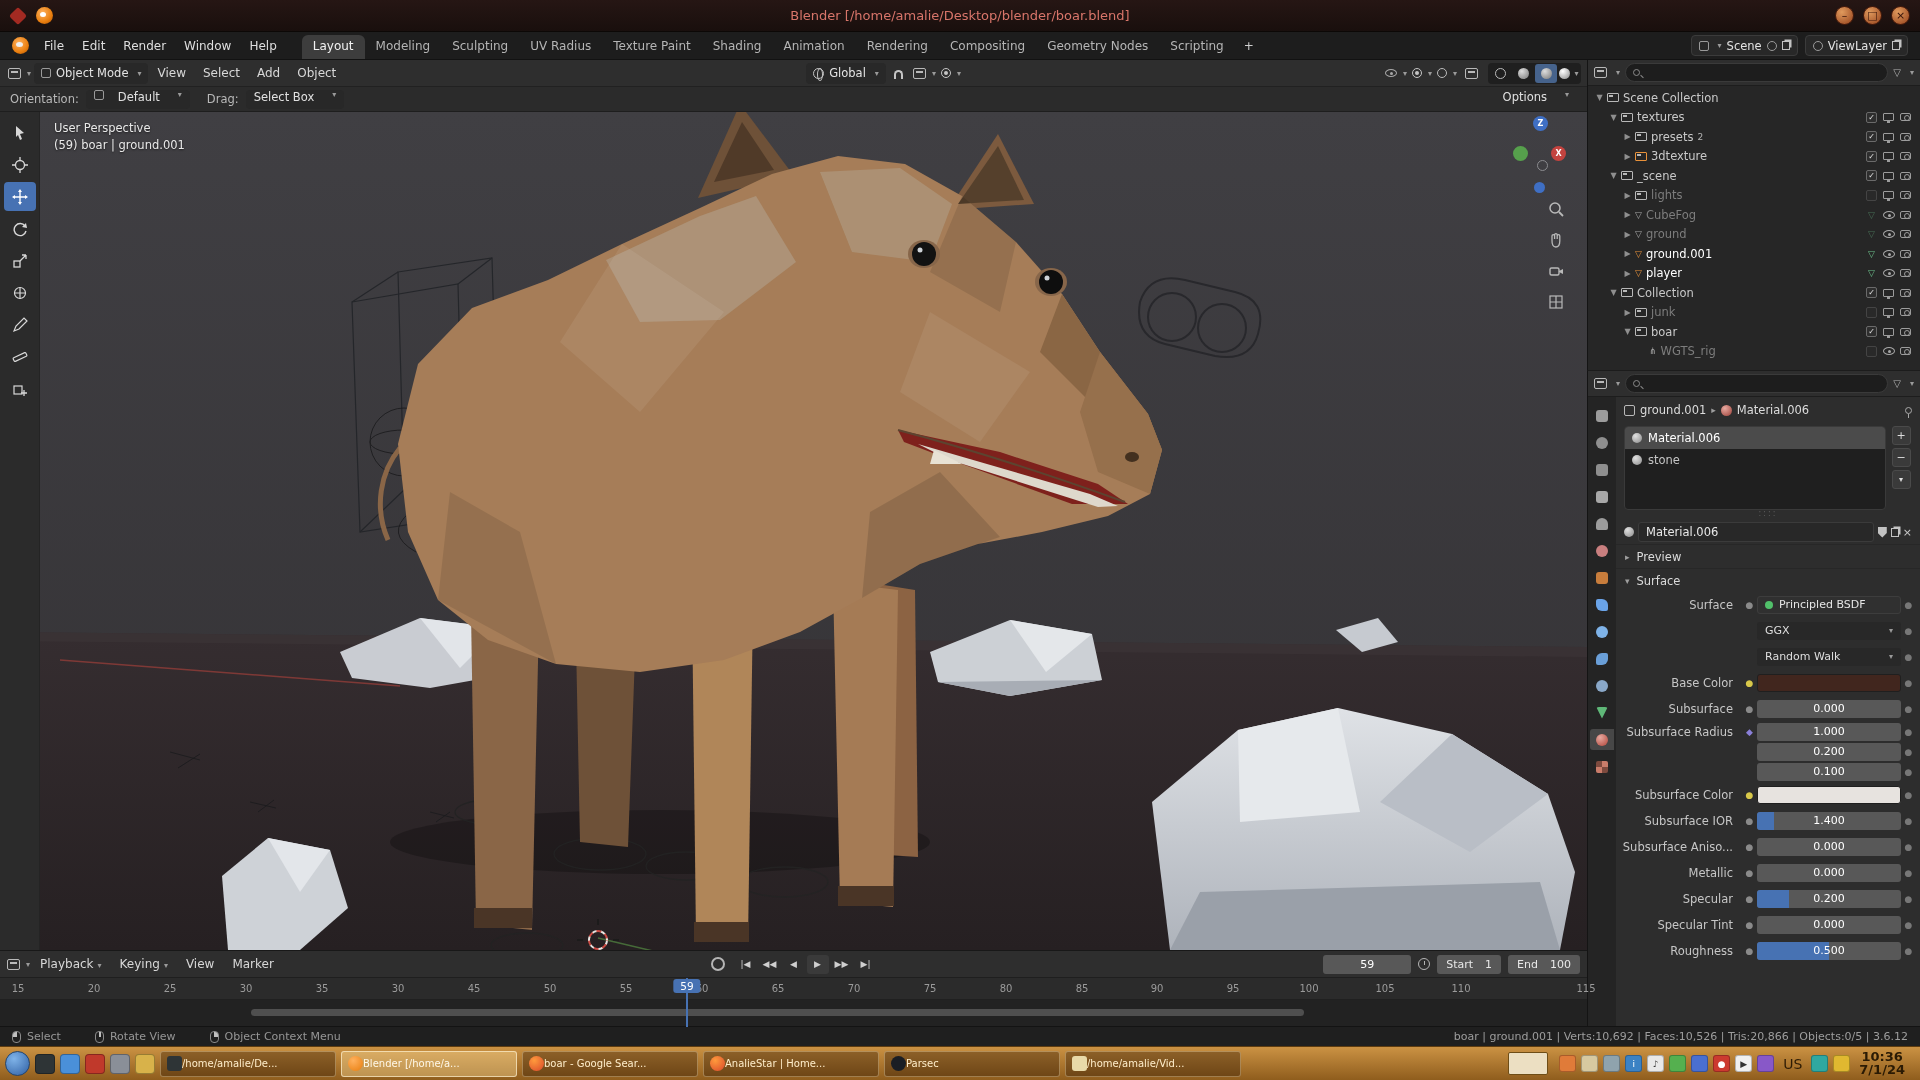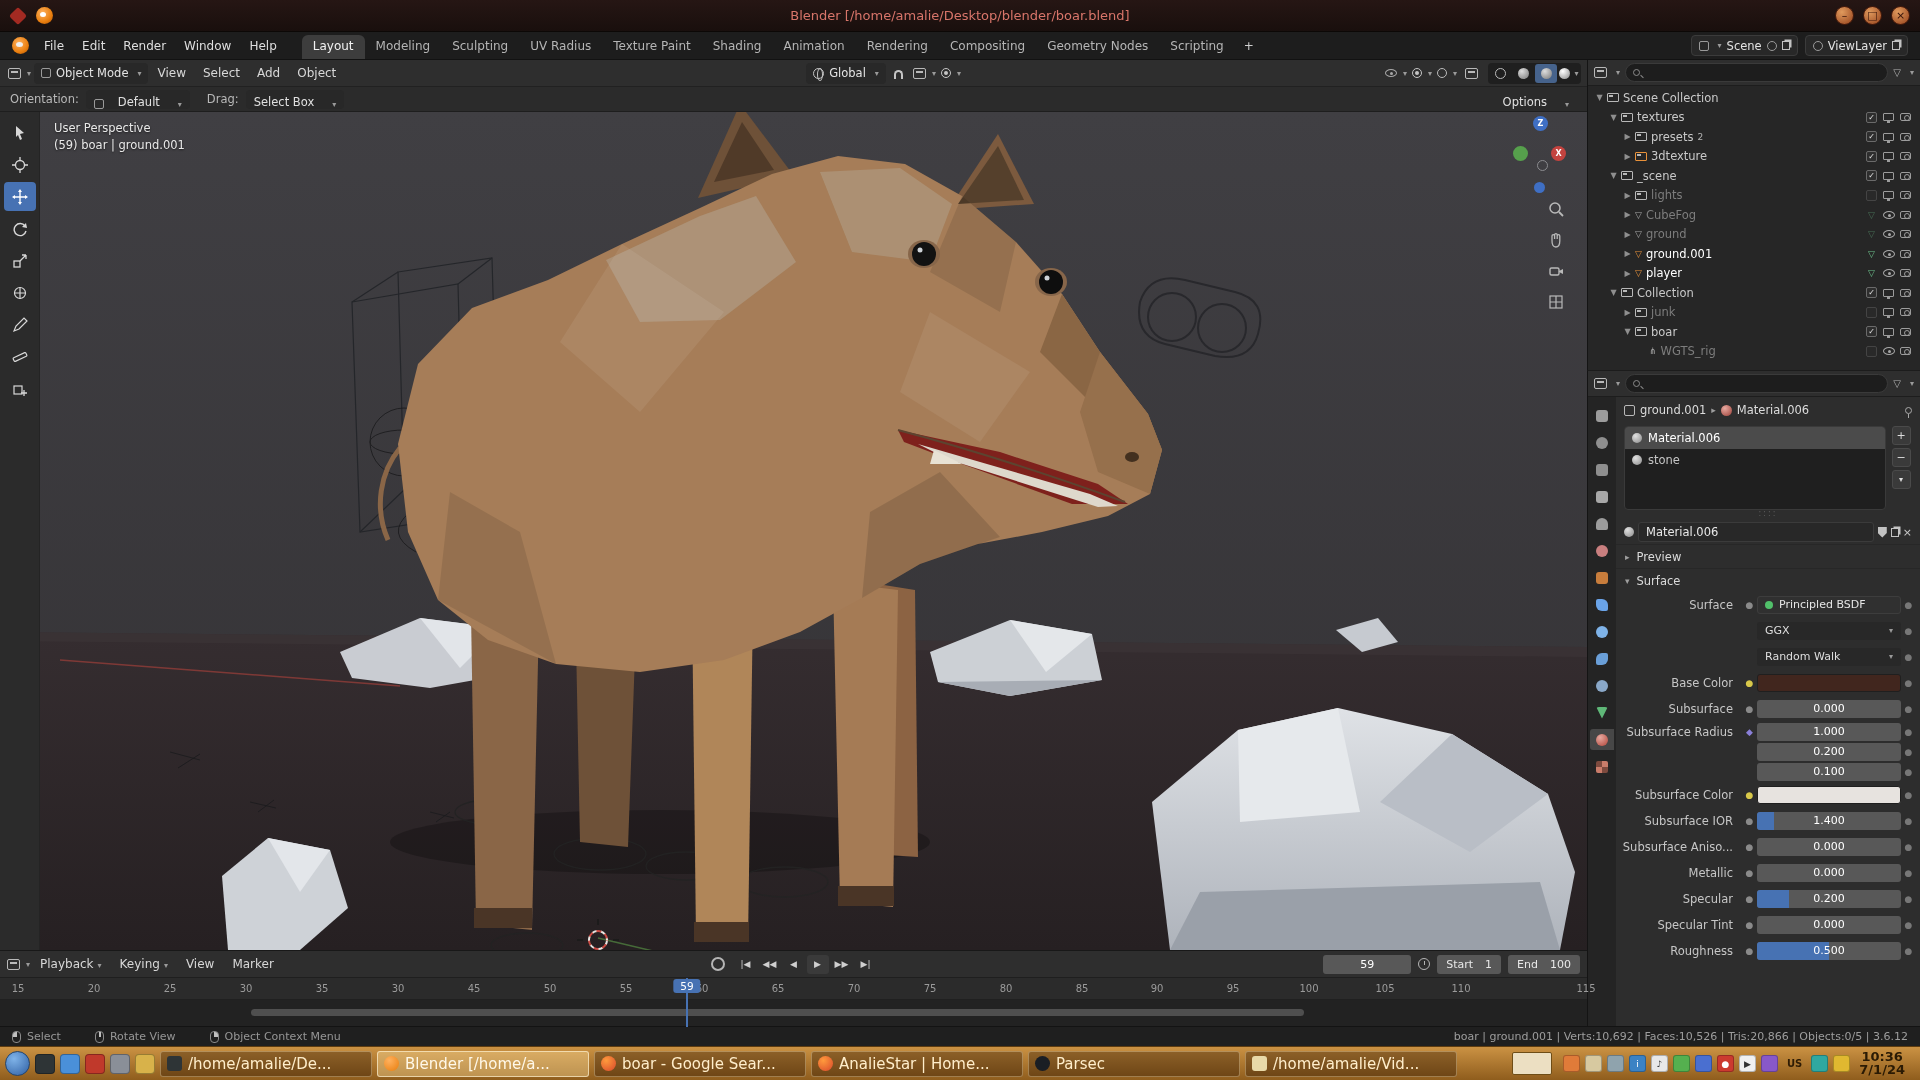--- a/index.html
+++ b/index.html
@@ -38,21 +38,21 @@
 .globe::after{content:"";position:absolute;left:3px;top:-1px;width:4px;height:11px;border:1px solid #c5c5c5;border-radius:50%;}
 .magnet{width:9px;height:9px;border:2px solid #c5c5c5;border-top:none;border-radius:0 0 6px 6px;transform:rotate(180deg);margin-top:2px;}
 .prop-circ{width:10px;height:10px;border:1px solid #c5c5c5;border-radius:50%;position:relative;}
 .prop-circ::after{content:"";position:absolute;left:2px;top:2px;width:4px;height:4px;border-radius:50%;background:#c5c5c5;}
 .sh-group{display:flex;background:#1f1f1f;border-radius:4px;padding:1px;gap:1px;margin-left:4px;}
 .sh-btn{width:22px;height:19px;display:flex;align-items:center;justify-content:center;border-radius:3px;}
 .sh-btn.active{background:#46638c;}
 .sphere{width:11px;height:11px;border-radius:50%;background:radial-gradient(circle at 35% 30%,#ddd,#777);}
 .sphere.wire{background:none;border:1px solid #bbb;}
 .vp-tools{position:absolute;left:0;top:87px;width:1587px;height:25px;background:#2b2b2b;border-bottom:1px solid #1e1e1e;display:flex;align-items:center;padding:0 10px;font-size:11.5px;color:#b9b9b9;gap:7px;}
-.vp-tools .sel{background:#282828;border-radius:4px;height:19px;display:flex;align-items:flex-end;padding:0 8px;color:#e0e0e0;gap:14px;}
+.vp-tools .sel{background:#282828;border-radius:4px;height:19px;display:flex;align-items:flex-start;padding:0 8px;color:#e0e0e0;gap:14px;}
 
 .vp-canvas{position:absolute;left:0;top:112px;width:1587px;height:838px;overflow:hidden;background:#38373b;}
 .toolbar{position:absolute;left:0;top:0;width:40px;height:100%;background:#2b2b2b;display:flex;flex-direction:column;align-items:center;padding-top:6px;gap:3px;border-right:1px solid #242424;z-index:5;}
 .tool-btn{width:32px;height:29px;border-radius:4px;display:flex;align-items:center;justify-content:center;}
 .tool-btn.active{background:#4772b3;}
 .vp-overlay{position:absolute;left:54px;top:8px;color:#e9e9e9;font-size:11.5px;line-height:17px;z-index:4;text-shadow:0 1px 2px rgba(0,0,0,.55);}
 .nav-gizmo{position:absolute;right:16px;top:4px;width:62px;height:62px;z-index:4;}
 .gz-dot{position:absolute;width:15px;height:15px;border-radius:50%;font-size:8px;color:#fff;display:flex;align-items:center;justify-content:center;font-weight:bold;}
 .nav-col{position:absolute;right:22px;top:88px;display:flex;flex-direction:column;gap:13px;z-index:4;}
 .nav-ic{width:18px;height:18px;display:flex;align-items:center;justify-content:center;}
@@ -150,28 +150,28 @@
 .hint{display:flex;align-items:center;}
 .mic{width:9px;height:12px;border:1px solid #8a8a8a;border-radius:4px;position:relative;display:inline-block;margin-right:6px;}
 .mic.l::before{content:"";position:absolute;left:0;top:0;width:4px;height:5px;background:#c0c0c0;border-radius:3px 0 0 0;}
 .mic.m::before{content:"";position:absolute;left:3px;top:0;width:2px;height:5px;background:#c0c0c0;}
 .mic.r::before{content:"";position:absolute;right:0;top:0;width:4px;height:5px;background:#c0c0c0;border-radius:0 3px 0 0;}
 .stats{margin-left:auto;color:#9d9d9d;white-space:nowrap;}
 
 .taskbar{position:absolute;left:0;top:1046px;width:1920px;height:34px;background:linear-gradient(#cb9243,#8f5d1d);display:flex;align-items:center;padding:0 5px;gap:5px;border-top:1px solid #5e3c10;}
 .tb-menu{width:25px;height:25px;border-radius:50%;background:radial-gradient(circle at 35% 30%,#7fb3e8,#2f5fa3);border:1px solid #24456e;}
 .launch{width:20px;height:20px;border-radius:4px;border:1px solid rgba(0,0,0,.3);}
-.tb-win{width:212px;height:26px;background:rgba(35,15,0,.34);border:1px solid rgba(255,232,185,.35);border-radius:3px;display:flex;align-items:center;gap:6px;padding:0 6px;color:#ffeecb;font-size:15px;overflow:hidden;white-space:nowrap;}
+.tb-win{width:176px;height:26px;background:rgba(35,15,0,.34);border:1px solid rgba(255,232,185,.35);border-radius:3px;display:flex;align-items:center;padding:0 6px;color:#ffeecb;font-size:10px;overflow:hidden;white-space:nowrap;}
 .tb-win.active{background:rgba(255,225,160,.38);border-color:rgba(255,245,215,.65);color:#fff8e8;}
 .tb-lbl{overflow:hidden;text-overflow:ellipsis;}
 .wbi{width:15px;height:15px;border-radius:3px;flex:none;}
 .tb-ws{width:40px;height:23px;background:#ecdfc2;border:1px solid #6e4d16;border-radius:2px;margin-left:auto;}
 .tray{display:flex;gap:5px;align-items:center;margin-left:6px;}
 .tray-ic{width:17px;height:17px;border-radius:3px;font-size:9px;display:flex;align-items:center;justify-content:center;color:#fff;border:1px solid rgba(0,0,0,.25);}
-.kb{color:#2e1c05;font-size:10px;font-weight:bold;margin:0 4px;}
+.kb{color:#2e1c05;font-size:14px;font-weight:normal;margin:0 4px;}
 .clock{color:#2a1a04;font-size:13px;text-align:center;line-height:12.5px;font-weight:bold;margin:0 10px 0 4px;}
 </style>
 </head>
 <body>
 
 <div id="root">
 
   <div class="titlebar">
     <div class="tb-appic"></div>
     <div class="tb-blic"></div>

